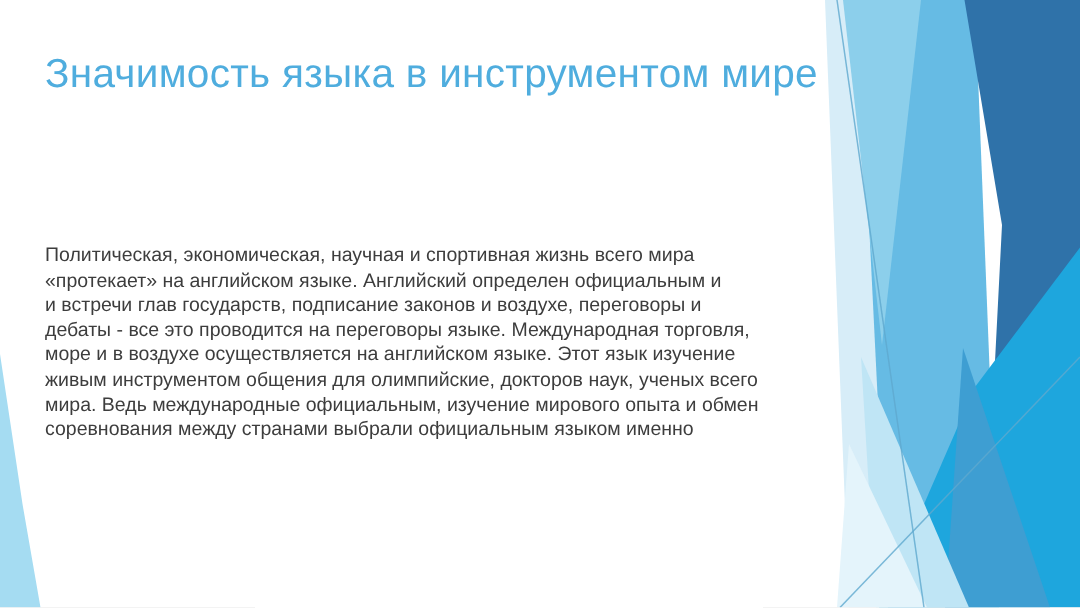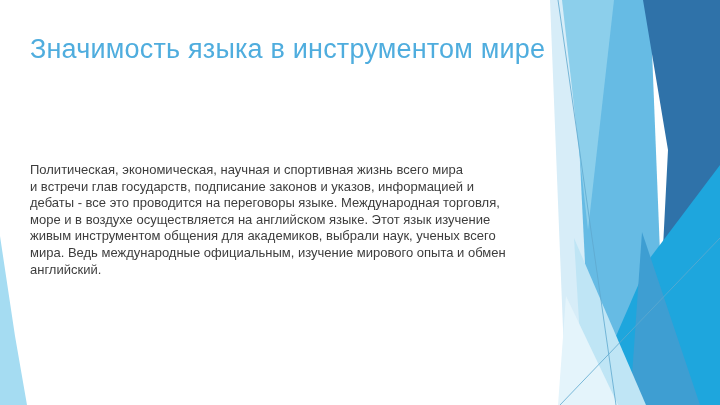--- a/index.html
+++ b/index.html
@@ -47,21 +47,22 @@
     <polygon points="566,296 618,405 558,405" fill="#e4f4fb"></polygon>
     <line x1="558" y1="0" x2="616" y2="405" stroke-width="1" opacity="0.8" stroke="#5fa9cf"></line>
     <line x1="720" y1="238" x2="560" y2="405" stroke-width="1" opacity="0.8" stroke="#5fa9cf"></line>
     <polygon points="0,236 15,336 27,405 0,405" fill="#a5dcf2"></polygon>
   </svg>
 
   <div class="slide-title">Значимость языка в инструментом мире</div>
 
   <div class="slide-body">
     <div class="body-line">Политическая, экономическая, научная и спортивная жизнь всего мира</div>
-    <div class="body-line">и встречи глав государств, подписание законов и указов, информацией и</div>
+    <div class="body-line">«протекает» на английском языке. Английский определен официальным и</div>
+    <div class="body-line">и встречи глав государств, подписание законов и воздухе, переговоры и</div>
     <div class="body-line">дебаты - все это проводится на переговоры языке. Международная торговля,</div>
     <div class="body-line">море и в воздухе осуществляется на английском языке. Этот язык изучение</div>
-    <div class="body-line">живым инструментом общения для академиков, выбрали наук, ученых всего</div>
+    <div class="body-line">живым инструментом общения для олимпийские, докторов наук, ученых всего</div>
     <div class="body-line">мира. Ведь международные официальным, изучение мирового опыта и обмен</div>
-    <div class="body-line">английский.</div>
+    <div class="body-line">соревнования между странами выбрали официальным языком именно</div>
   </div>
 
 </div>
 
 </body></html>

